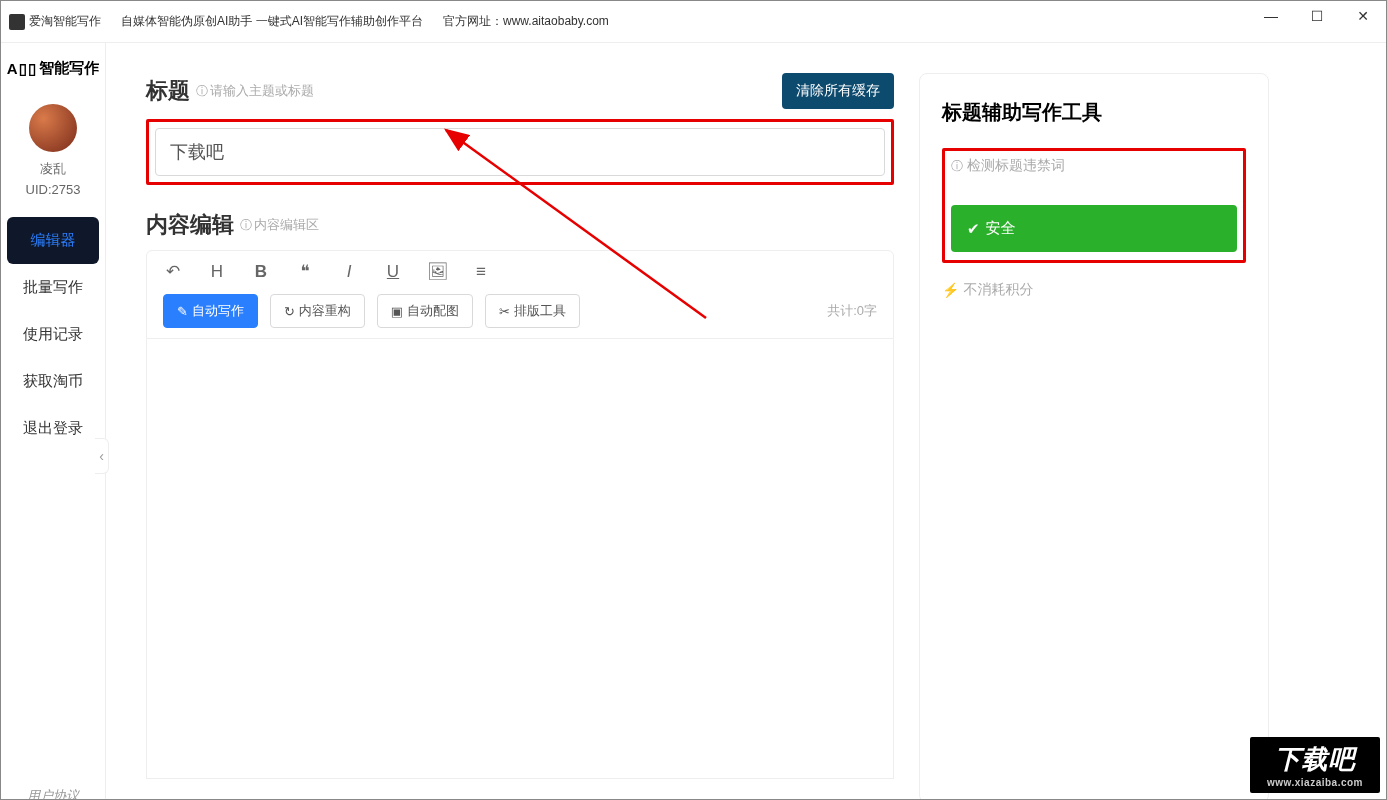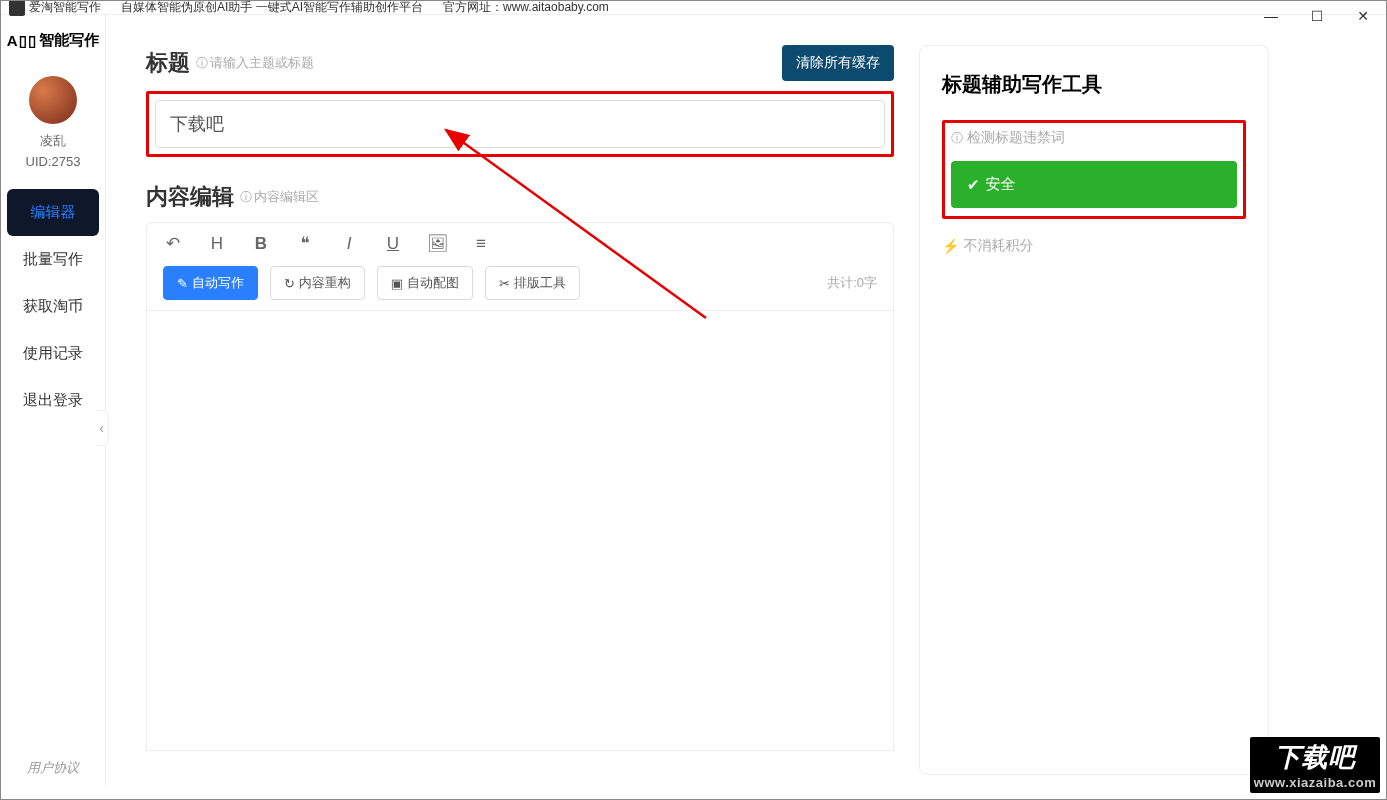--- a/index.html
+++ b/index.html
@@ -1,18 +1,18 @@
 <!DOCTYPE html>
 <html><head>
 <meta charset="utf-8">
 <style>
 * { margin: 0; padding: 0; box-sizing: border-box; font-family: "Microsoft YaHei", sans-serif; }
 body { width: 1387px; height: 800px; background: #fff; position: relative; overflow: hidden; border: 1px solid #888; }
 
-.titlebar { height: 14px; display: flex; align-items: center; padding: 0 8px; font-size: 12px; color: #333; border-bottom: 1px solid #eee; }
+.titlebar { height: 42px; display: flex; align-items: center; padding: 0 8px; font-size: 12px; color: #333; border-bottom: 1px solid #eee; }
 .titlebar .app-icon { width: 16px; height: 16px; background: #333; border-radius: 2px; margin-right: 4px; display: inline-block; }
 .titlebar .subtitle { margin-left: 20px; }
 .titlebar .url-label { margin-left: 20px; }
 .win-controls { position: absolute; right: 0; top: 0; display: flex; }
 .win-btn { width: 46px; height: 30px; display: flex; align-items: center; justify-content: center; font-size: 14px; cursor: pointer; }
 
 .app-body { display: flex; height: 770px; }
 .sidebar { width: 105px; border-right: 1px solid #eee; display: flex; flex-direction: column; align-items: center; padding-top: 10px; position: relative; }
 .logo { font-size: 15px; font-weight: bold; padding: 6px 0; display: flex; align-items: center; gap: 2px;}
 .logo-icons { letter-spacing: 1px; }
@@ -42,29 +42,29 @@
 .fmt-row { display: flex; gap: 24px; align-items: center; color: #666; font-size: 17px; margin-bottom: 12px; }
 .fmt-btn { cursor: pointer; width: 20px; text-align: center; }
 .action-row { display: flex; gap: 12px; align-items: center; }
 .action-btn { border: 1px solid #d9d9d9; background: #fff; border-radius: 4px; padding: 7px 13px; font-size: 13px; color: #555; cursor: pointer; display: flex; align-items: center; gap: 4px; }
 .action-btn.primary { background: #2a7fff; color: #fff; border-color: #2a7fff; }
 .word-count { margin-left: auto; font-size: 13px; color: #aaa; }
 .editor-area { border: 1px solid #eee; border-top: none; height: 440px; }
 
 .right-title { font-size: 20px; font-weight: 600; margin-bottom: 22px; }
 .redbox-right { border: 3px solid #e60000; padding: 6px 6px 8px 6px; border-radius: 2px; }
-.check-row { display: flex; align-items: center; gap: 4px; font-size: 14px; color: #aaa; margin-bottom: 14px; }
+.check-row { display: flex; align-items: center; gap: 4px; font-size: 14px; color: #aaa; margin-bottom: 30px; }
 .safe-banner { background: #2bb02b; color: #fff; border-radius: 4px; padding: 14px 16px; font-size: 15px; display: flex; align-items: center; gap: 6px; }
 .points-row { margin-top: 18px; font-size: 14px; color: #aaa; display: flex; align-items: center; gap: 4px; }
 
 .arrow-overlay { position: absolute; left: 425px; top: 117px; pointer-events: none; }
 
 .watermark { position: absolute; right: 6px; bottom: 6px; width: 130px; height: 56px; background: #000; color: #fff; display: flex; flex-direction: column; align-items: center; justify-content: center; border-radius: 2px; font-weight: bold; }
 .watermark .big { font-size: 26px; font-style: italic; letter-spacing: 1px; }
-.watermark .small { font-size: 13px; letter-spacing: 0.5px; color: #ccc; }
+.watermark .small { font-size: 10px; letter-spacing: 0.5px; color: #ccc; }
 </style>
 </head>
 <body>
 
 <div class="titlebar">
   <span class="app-icon"></span>
   <span>爱淘智能写作</span>
   <span class="subtitle">自媒体智能伪原创AI助手   一键式AI智能写作辅助创作平台</span>
   <span class="url-label">
     <span>官方网址：</span><span>www.aitaobaby.com</span>
@@ -81,22 +81,22 @@
     <div class="logo">
       <span class="logo-icons">A▯▯</span>
       <span>智能写作</span>
     </div>
     <div class="avatar"></div>
     <div class="username">凌乱</div>
     <div class="uid">UID:2753</div>
     <div class="nav">
       <div class="nav-item active">编辑器</div>
       <div class="nav-item">批量写作</div>
+      <div class="nav-item">使用记录</div>
       <div class="nav-item">获取淘币</div>
-      <div class="nav-item">使用记录</div>
       <div class="nav-item">退出登录</div>
     </div>
     <div class="collapse-chevron">‹</div>
     <div class="footer-link">用户协议</div>
   </div>
 
   <div class="main">
     <div class="left-col">
       <div class="section-header">
         <span class="section-title">标题</span>

